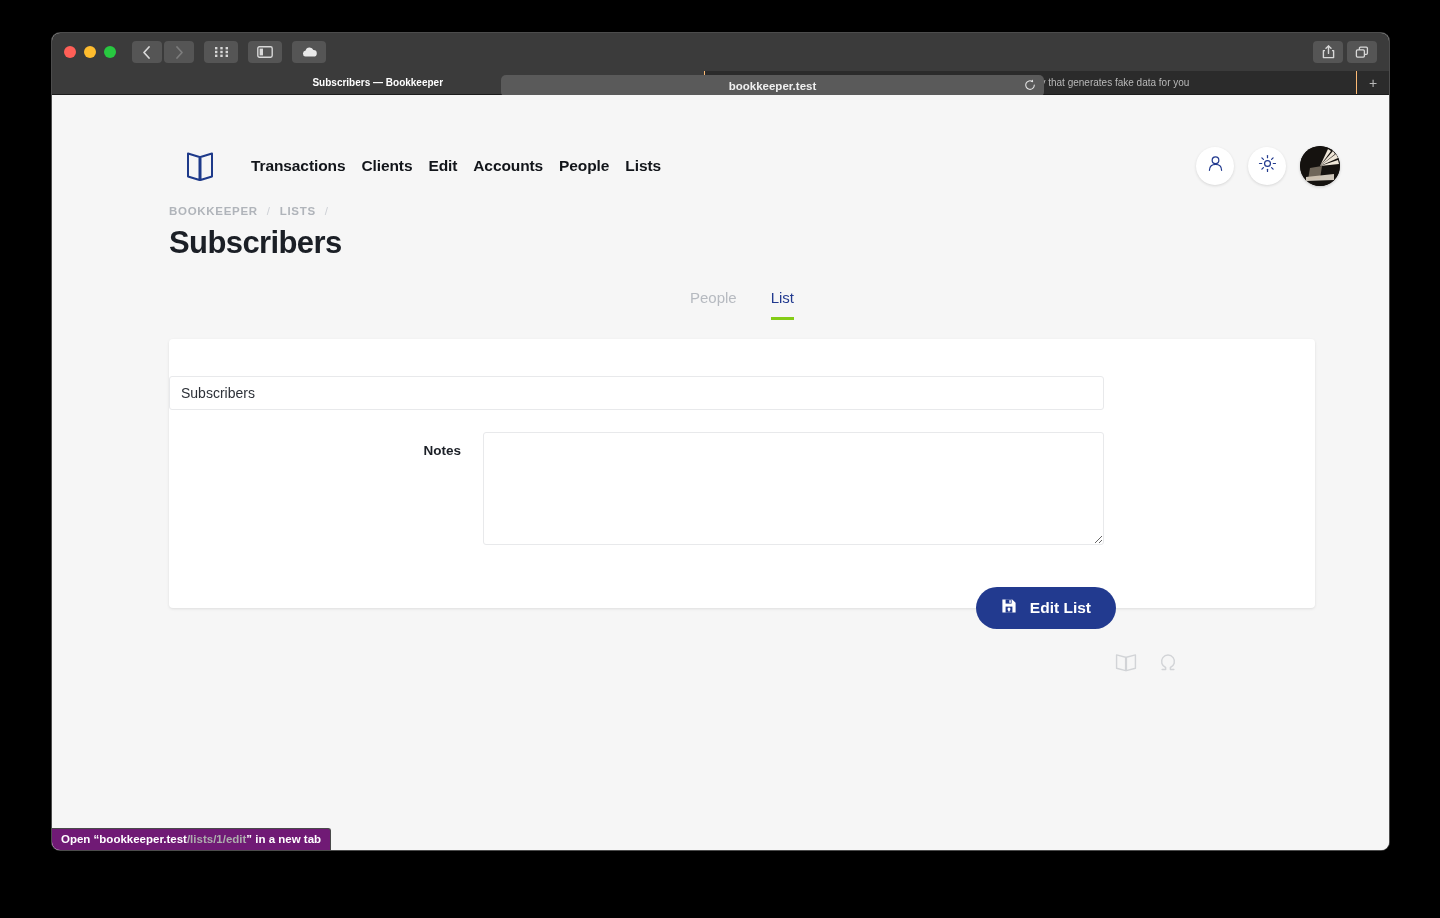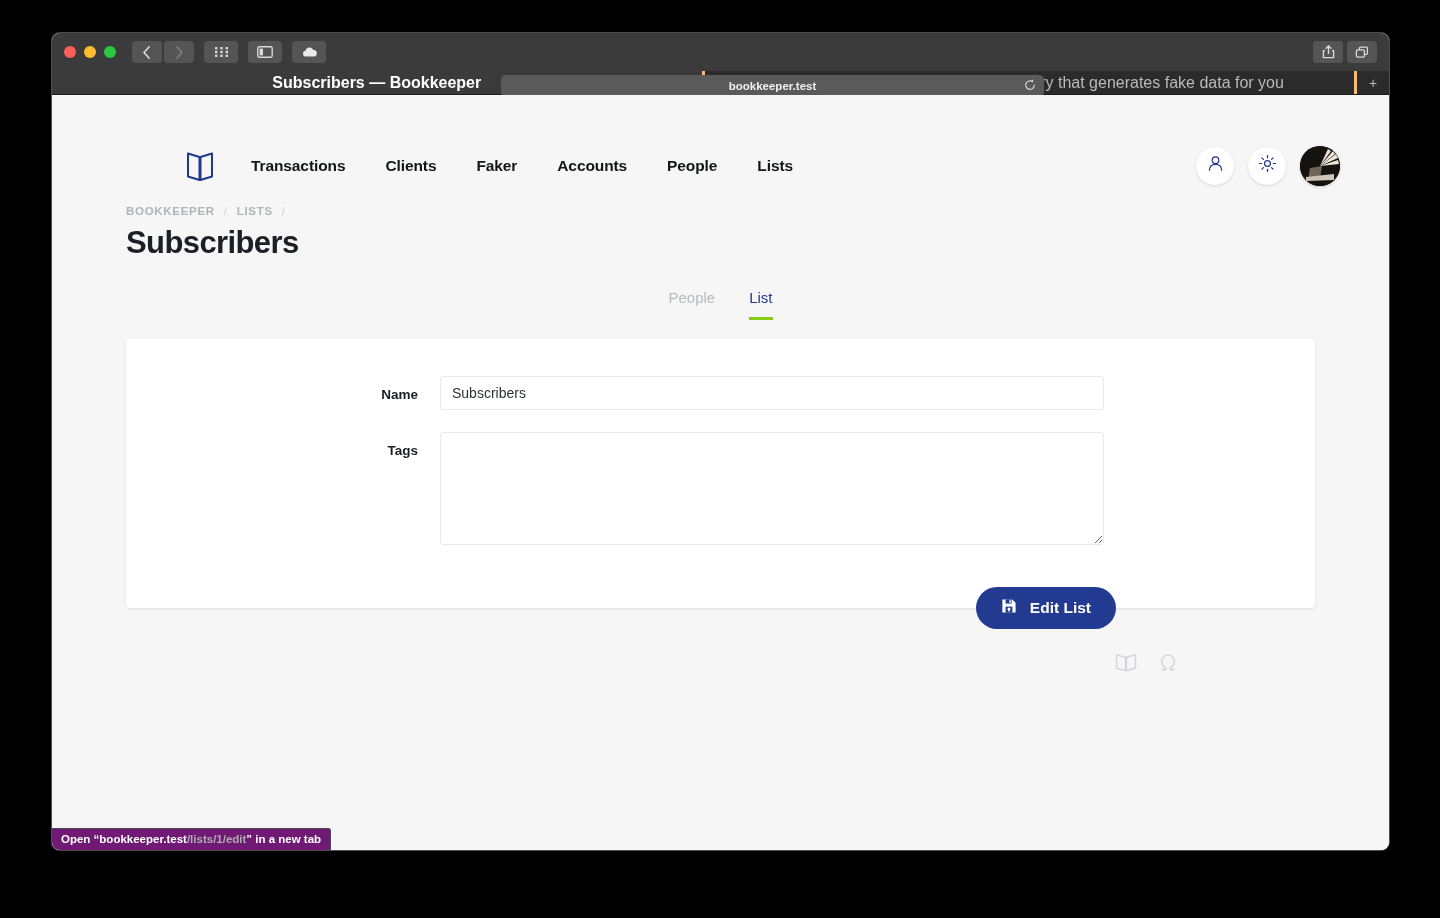--- a/index.html
+++ b/index.html
@@ -72,23 +72,23 @@
   .tabbar {
     height: 24px;
     background: #2b2b2b;
     display: flex;
     align-items: stretch;
     border-bottom: 1px solid #1c1c1c;
   }
   .tab {
     flex: 1;
     display: flex; align-items: center; justify-content: center;
-    font-size: 16px;
+    font-size: 10px;
     color: #b9b9b9;
-    border-right: 3px solid #fdba74;
+    border-right: 1px solid #fdba74;
     overflow: hidden;
     white-space: nowrap;
   }
   .tab.active {
     background: #3b3b3b;
     color: #ffffff;
     font-weight: bold;
   }
   .tab-add {
     width: 32px;
@@ -107,21 +107,21 @@
 
   .site-header {
     display: flex;
     align-items: center;
     padding: 31px 49px 0 134px;
     height: 110px;
   }
   .logo { width: 28px; height: 34px; flex: none; }
   .mainnav {
     display: flex;
-    gap: 40px;
+    gap: 16px;
     margin-left: 37px;
   }
   .mainnav a {
     color: #12151a;
     font-size: 15.5px;
     font-weight: bold;
     text-decoration: none;
     letter-spacing: -0.1px;
   }
   .header-right {
@@ -139,21 +139,21 @@
   }
   .avatar {
     width: 40px; height: 40px;
     border-radius: 50%;
     overflow: hidden;
     background: #12100f;
     position: relative;
     box-shadow: 0 1px 3px rgba(0,0,0,.2);
   }
 
-  .content { padding: 0 74px; }
+  .content { padding: 0 74px; margin-left: 43px; }
 
   .breadcrumb {
     display: flex;
     align-items: center;
     gap: 9px;
     font-size: 11.5px;
     font-weight: bold;
     letter-spacing: 0.7px;
     color: #b0b4ba;
     margin-bottom: 8px;
@@ -382,21 +382,21 @@
     <div class="site-header">
       <div class="logo">
         <svg width="28" height="34" viewBox="0 0 28 34">
           <path d="M2 4.5 L13.5 8 L13.5 31 L2 27.5 Z" fill="none" stroke="#1e3a8a" stroke-width="2" stroke-linejoin="round"></path>
           <path d="M26 4.5 L14.5 8 L14.5 31 L26 27.5 Z" fill="none" stroke="#1e3a8a" stroke-width="2" stroke-linejoin="round"></path>
         </svg>
       </div>
       <nav class="mainnav">
         <a href="#">Transactions</a>
         <a href="#">Clients</a>
-        <a href="#">Faker</a>
+        <a href="#">Edit</a>
         <a href="#">Accounts</a>
         <a href="#">People</a>
         <a href="#">Lists</a>
       </nav>
       <div class="header-right">
         <div class="circle-btn">
           <span>
             <svg width="19" height="19" viewBox="0 0 20 20">
               <circle cx="10" cy="6.6" r="3.5" fill="none" stroke="#223a8f" stroke-width="1.3"></circle>
               <path d="M3.6 17.2 C3.6 12.8 6.5 11 10 11 C13.5 11 16.4 12.8 16.4 17.2" fill="none" stroke="#223a8f" stroke-width="1.3" stroke-linecap="round"></path>
@@ -446,25 +446,24 @@
 
       <h1 class="page-title">Subscribers</h1>
 
       <div class="tabs">
         <a href="#" class="tab-link">People</a>
         <a href="#" class="tab-link selected">List</a>
       </div>
 
       <div class="card">
         <div class="form-row">
-          <div class="form-label">Name</div>
           <input class="text-input" type="text" value="Subscribers" style="">
         </div>
         <div class="form-row">
-          <div class="form-label notes">Tags</div>
+          <div class="form-label notes">Notes</div>
           <textarea class="text-area" style=""></textarea>
         </div>
 
         <button class="submit-btn">
           <span>
             <svg width="16" height="16" viewBox="0 0 16 16">
               <path d="M1.4 1.4 L11.2 1.4 L14.6 4.8 L14.6 14.6 L1.4 14.6 Z" fill="#ffffff"></path>
               <rect x="4.6" y="1.4" width="6" height="4.2" fill="#223a8f"></rect>
               <rect x="8.3" y="2.2" width="1.5" height="2.6" fill="#ffffff"></rect>
               <rect x="4.6" y="8.6" width="6.8" height="6" fill="#223a8f"></rect>

